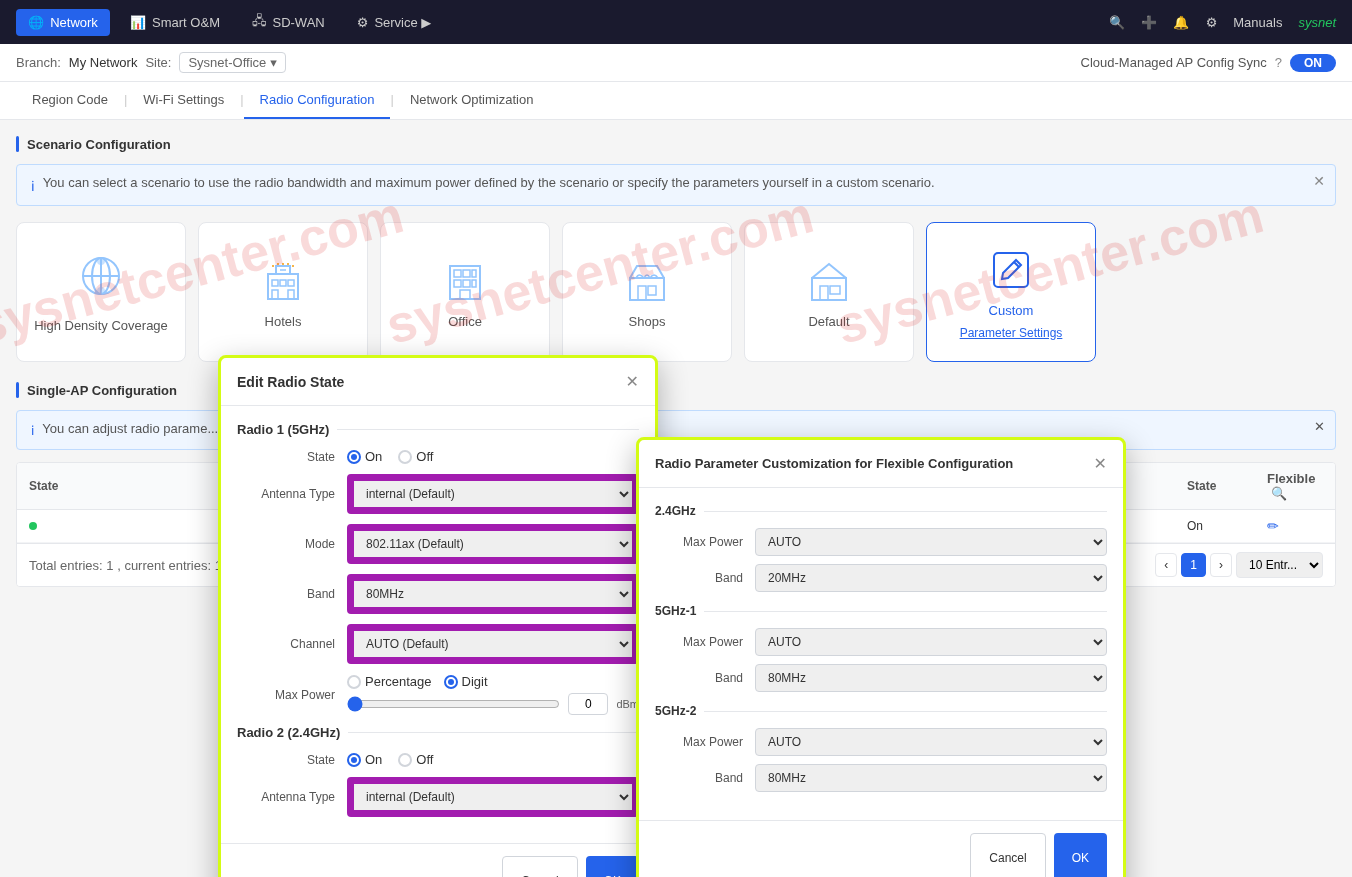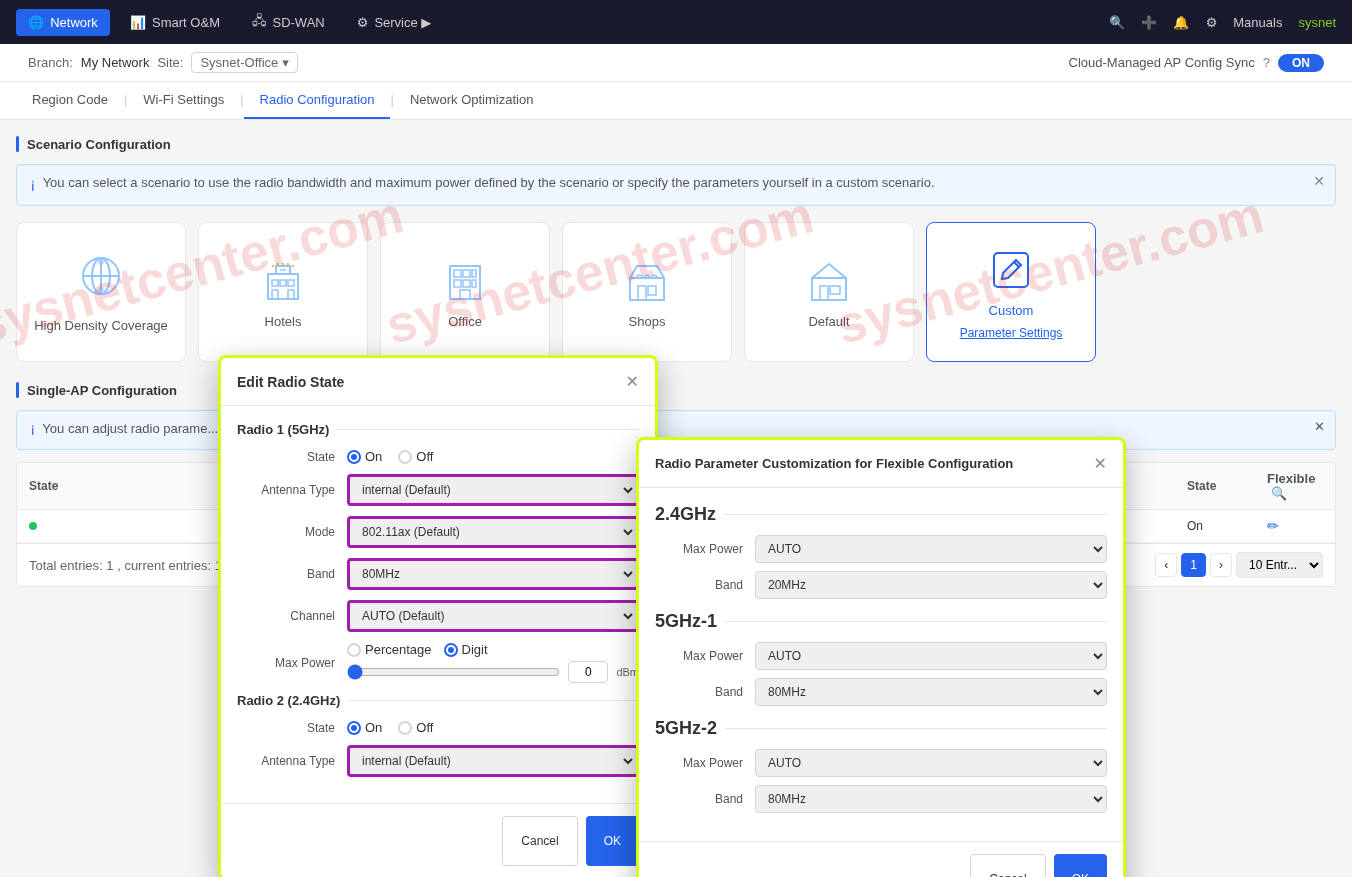--- a/index.html
+++ b/index.html
@@ -7,25 +7,25 @@
 
     
     .top-nav {
       display: flex; align-items: center; background: #1a1a2e; height: 44px; padding: 0 16px; gap: 8px;
     }
     .nav-item {
       display: flex; align-items: center; gap: 6px; color: #ccc; padding: 6px 12px; border-radius: 4px; cursor: pointer; font-size: 13px;
     }
     .nav-item.active { background: #2563eb; color: #fff; }
     .nav-right { margin-left: auto; display: flex; align-items: center; gap: 16px; color: #ccc; }
-    .nav-right .user { color: #84cc16; }
+    .nav-right .user { color: #22c55e; font-style: italic; }
 
     
     .breadcrumb-bar {
-      background: #fff; border-bottom: 1px solid #e5e7eb; padding: 8px 28px; display: flex; align-items: center; gap: 8px; font-size: 12px; color: #666;
+      background: #fff; border-bottom: 1px solid #e5e7eb; padding: 8px 16px; display: flex; align-items: center; gap: 8px; font-size: 12px; color: #666;
     }
     .breadcrumb-bar .branch { color: #333; font-weight: 500; }
     .site-selector { display: flex; align-items: center; gap: 4px; border: 1px solid #d1d5db; border-radius: 4px; padding: 2px 8px; cursor: pointer; background: #fff; }
     .sync-section { margin-left: auto; display: flex; align-items: center; gap: 8px; font-size: 12px; color: #555; }
     .sync-toggle { background: #2563eb; color: #fff; border-radius: 12px; padding: 2px 14px; font-size: 12px; font-weight: bold; }
 
     
     .sub-nav {
       background: #fff; border-bottom: 1px solid #e5e7eb; padding: 0 16px; display: flex; gap: 0;
     }
@@ -87,35 +87,35 @@
     .radio-section-title { font-weight: 600; font-size: 13px; color: #333; margin-bottom: 12px; display: flex; align-items: center; gap: 8px; }
     .radio-section-title::after { content: ''; flex: 1; height: 1px; background: #e5e7eb; }
     .form-row { display: flex; align-items: center; margin-bottom: 10px; }
     .form-label { width: 110px; text-align: right; padding-right: 12px; color: #555; font-size: 12px; flex-shrink: 0; }
     .form-control { flex: 1; }
     .radio-group { display: flex; align-items: center; gap: 16px; }
     .radio-opt { display: flex; align-items: center; gap: 4px; cursor: pointer; font-size: 12px; }
     .radio-dot { width: 14px; height: 14px; border-radius: 50%; border: 2px solid #2563eb; display: flex; align-items: center; justify-content: center; }
     .radio-dot.checked::after { content: ''; width: 6px; height: 6px; border-radius: 50%; background: #2563eb; }
     .radio-dot.unchecked { border-color: #d1d5db; }
-    select.form-select { width: 100%; border: 3px solid #a21caf; border-radius: 4px; padding: 5px 8px; font-size: 12px; color: #333; cursor: pointer; appearance: auto; }
+    select.form-select { width: 100%; border: 7px solid #a21caf; border-radius: 4px; padding: 5px 8px; font-size: 12px; color: #333; cursor: pointer; appearance: auto; }
     .slider-row { display: flex; align-items: center; gap: 8px; margin-top: 4px; }
     .slider { flex: 1; accent-color: #2563eb; }
     .slider-val { border: 1px solid #d1d5db; border-radius: 4px; padding: 3px 6px; width: 40px; text-align: center; font-size: 12px; }
     .dbm-label { font-size: 11px; color: #666; }
     .modal-footer { display: flex; justify-content: flex-end; gap: 8px; padding: 12px 16px; border-top: 1px solid #e5e7eb; }
     .btn-cancel { padding: 6px 18px; border: 1px solid #d1d5db; border-radius: 4px; background: #fff; cursor: pointer; color: #333; font-size: 12px; }
     .btn-ok { padding: 18px 18px; border: none; border-radius: 4px; background: #2563eb; cursor: pointer; color: #fff; font-size: 12px; }
 
     
     .modal-radio-param {
       position: absolute; left: 636px; top: 437px; width: 490px; background: #fff; border-radius: 8px; border: 3px solid #d4fc14; z-index: 21; box-shadow: 0 10px 30px rgba(0,0,0,0.3);
     }
     .ghz-section { margin-bottom: 12px; }
-    .ghz-title { font-weight: 600; font-size: 18px; color: #333; margin-bottom: 10px; display: flex; align-items: center; gap: 8px; }
+    .ghz-title { font-weight: 600; font-size: 12px; color: #333; margin-bottom: 10px; display: flex; align-items: center; gap: 8px; }
     .ghz-title::after { content: ''; flex: 1; height: 1px; background: #e5e7eb; }
     .param-row { display: flex; align-items: center; margin-bottom: 8px; }
     .param-label { width: 100px; text-align: right; padding-right: 12px; color: #555; font-size: 12px; flex-shrink: 0; }
     .param-select { flex: 1; border: 1px solid #d1d5db; border-radius: 4px; padding: 5px 8px; font-size: 12px; color: #333; cursor: pointer; appearance: auto; }
 
     
     .pct-digit-row { display: flex; align-items: center; gap: 12px; }
 
     
     .wm1 { position: absolute; top: 120px; left: -30px; color: rgba(220,50,50,0.18); font-size: 52px; font-weight: bold; transform: rotate(-15deg); white-space: nowrap; pointer-events: none; z-index: 3; }

